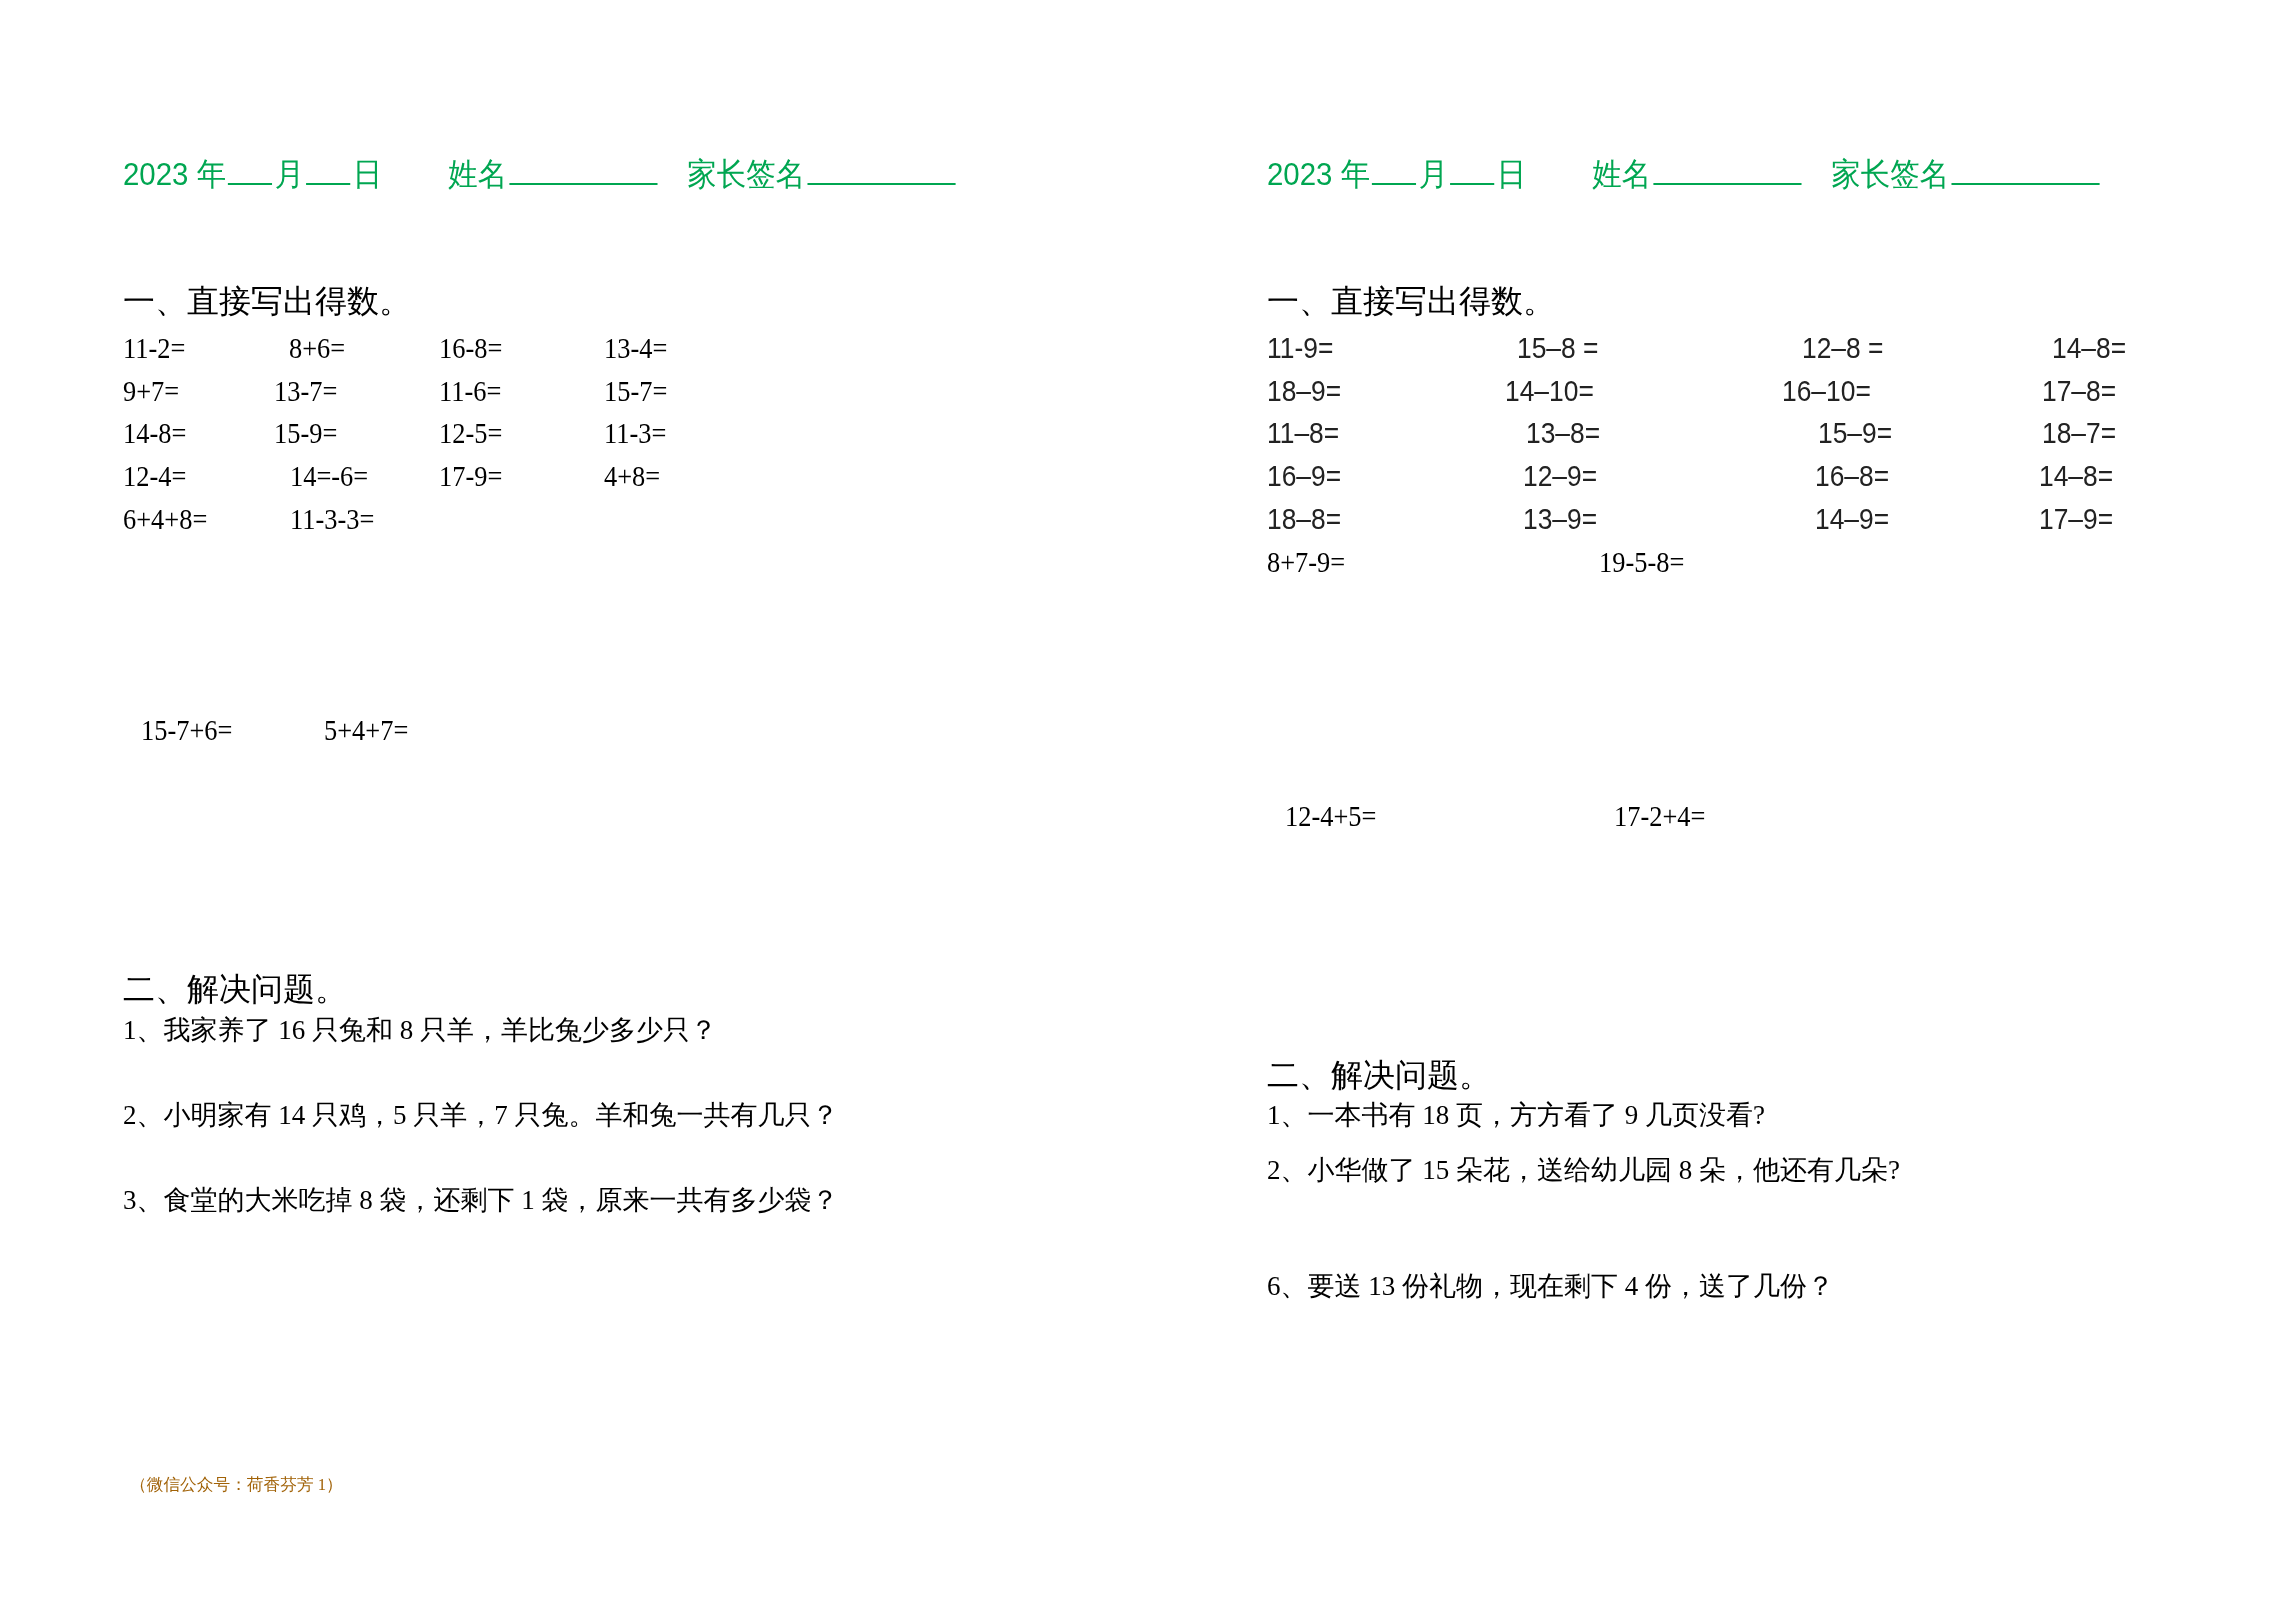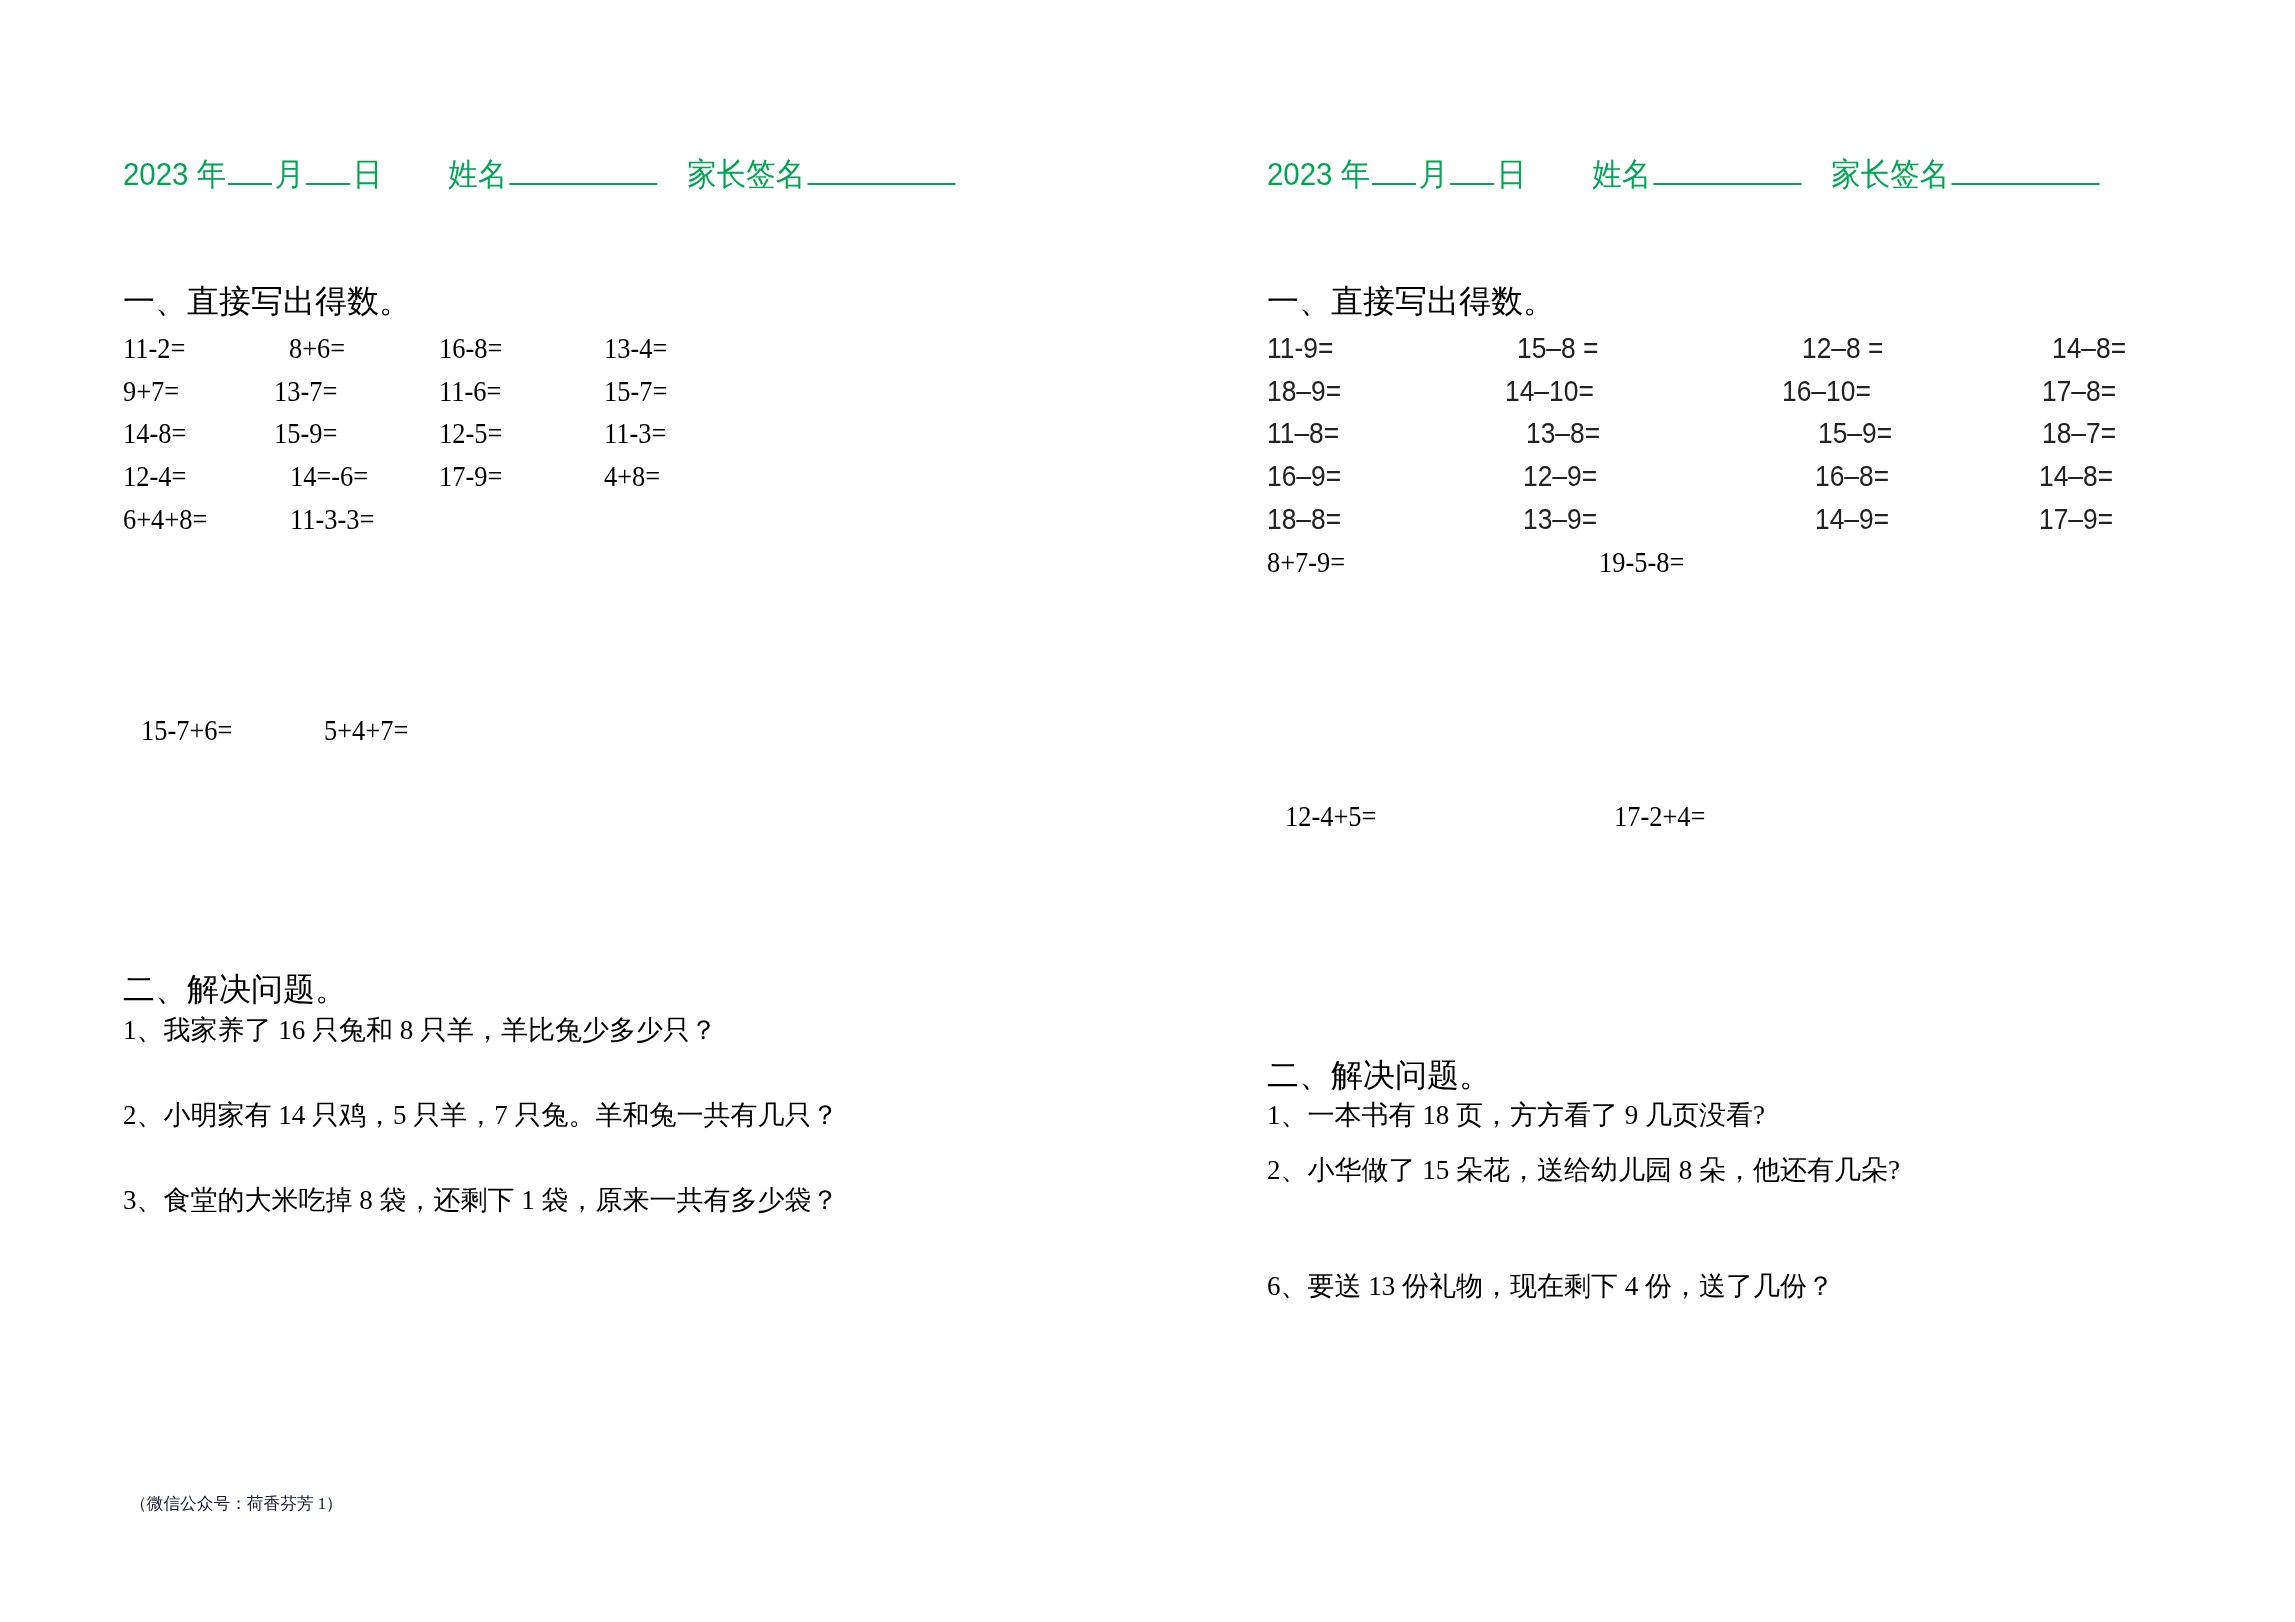--- a/index.html
+++ b/index.html
@@ -5,21 +5,21 @@
   html, body { margin: 0; padding: 0; background: #ffffff; }
   body { width: 2295px; height: 1623px; position: relative; overflow: hidden;
          font-family: "Liberation Serif", "DejaVu Serif", serif; color: #000; }
   .abs { position: absolute; white-space: nowrap; line-height: 1; }
   .hdr { font-family: "Liberation Sans", "DejaVu Sans", sans-serif; color: #00a651; font-size: 32px; transform: scaleX(0.92); transform-origin: left top; }
   .hdr .blank { display: inline-block; border-bottom: 2.4px solid #00a651; height: 27.4px; vertical-align: baseline; margin: 0 2.4px; }
   .sec { font-size: 32px; }
   .eq { font-size: 30px; transform: scaleX(0.88); transform-origin: left top; }
   .eq.sans { font-family: "Liberation Sans", "DejaVu Sans", sans-serif; font-size: 30px; color: #222; }
   .q { font-size: 27px; }
-  .foot { font-size: 16.7px; color: #0f172a; margin-top: 19px; }
+  .foot { font-size: 16.7px; color: #a16207; }
 </style>
 </head>
 <body>
 
 <div>
   <div class="abs hdr" style="left:123px; top:156px;">
     <span>2023 年</span><span class="blank" style="width:48px"></span><span>月</span><span class="blank" style="width:48px"></span><span>日</span><span style="display:inline-block;width:72px"></span><span>姓名</span><span class="blank" style="width:161px"></span><span style="display:inline-block;width:30px"></span><span>家长签名</span><span class="blank" style="width:161px"></span>
   </div>
 
   <div class="abs sec" style="left:123px; top:285px;">一、直接写出得数。</div>

